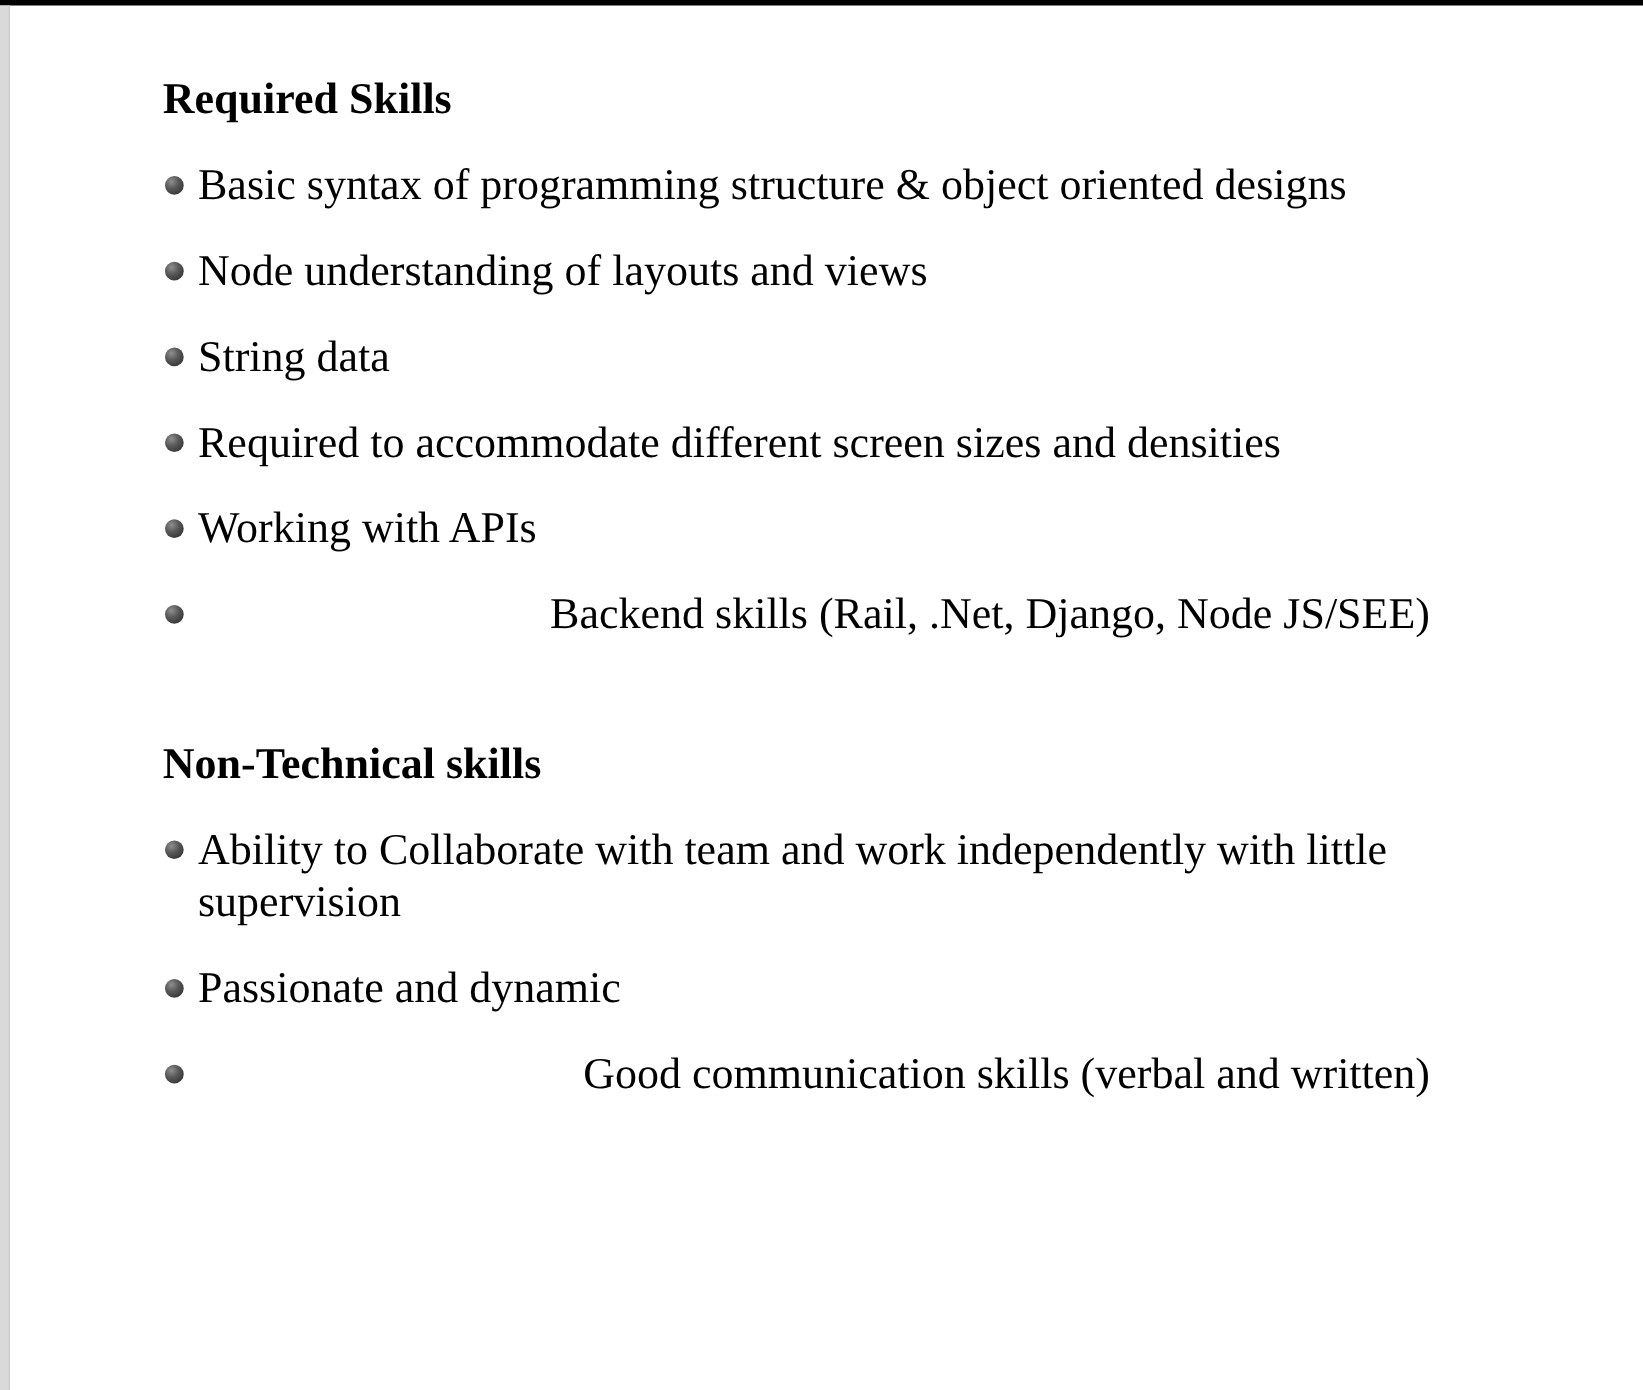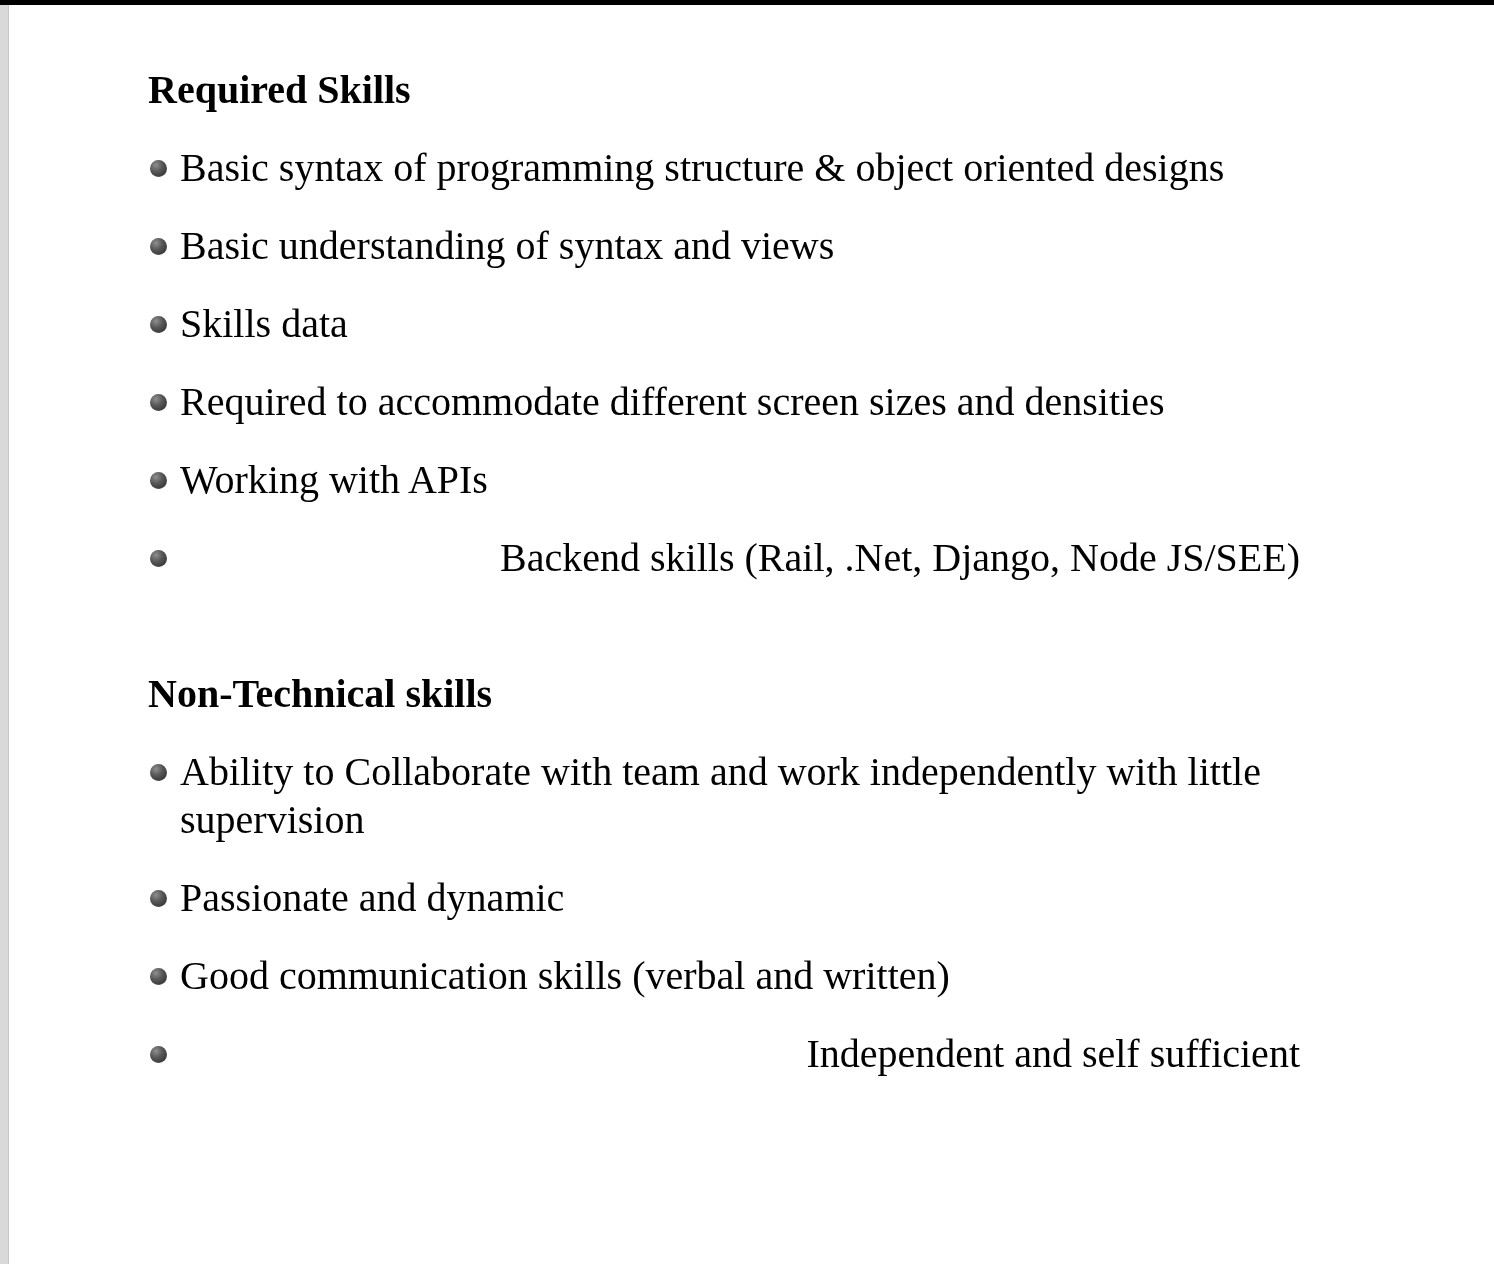--- a/index.html
+++ b/index.html
@@ -84,27 +84,27 @@
   <div class="section">
     <h2 class="section-heading">Required Skills</h2>
     <ul class="skill-list">
   <li>
     <span class="bullet"></span>
     <span class="item-text">Basic syntax of programming structure &amp; object oriented designs</span>
   </li>
 
   <li>
     <span class="bullet"></span>
-    <span class="item-text">Basic understanding of syntax and views</span>
+    <span class="item-text">Node understanding of layouts and views</span>
   </li>
 
 
   <li>
     <span class="bullet"></span>
-    <span class="item-text">Skills data</span>
+    <span class="item-text">String data</span>
   </li>
 
   <li>
     <span class="bullet"></span>
     <span class="item-text">Required to accommodate different screen sizes and densities</span>
   </li>
 
   <li>
     <span class="bullet"></span>
     <span class="item-text">Working with APIs</span>
@@ -128,19 +128,15 @@
   <li>
     <span class="bullet"></span>
     <span class="item-text">Passionate and dynamic</span>
   </li>
 
   <li>
     <span class="bullet"></span>
     <span class="item-text">Good communication skills (verbal and written)</span>
   </li>
 
-  <li>
-    <span class="bullet"></span>
-    <span class="item-text">Independent and self sufficient</span>
-  </li>
 </ul>
   </div>
 </div>
 
 </body></html>

